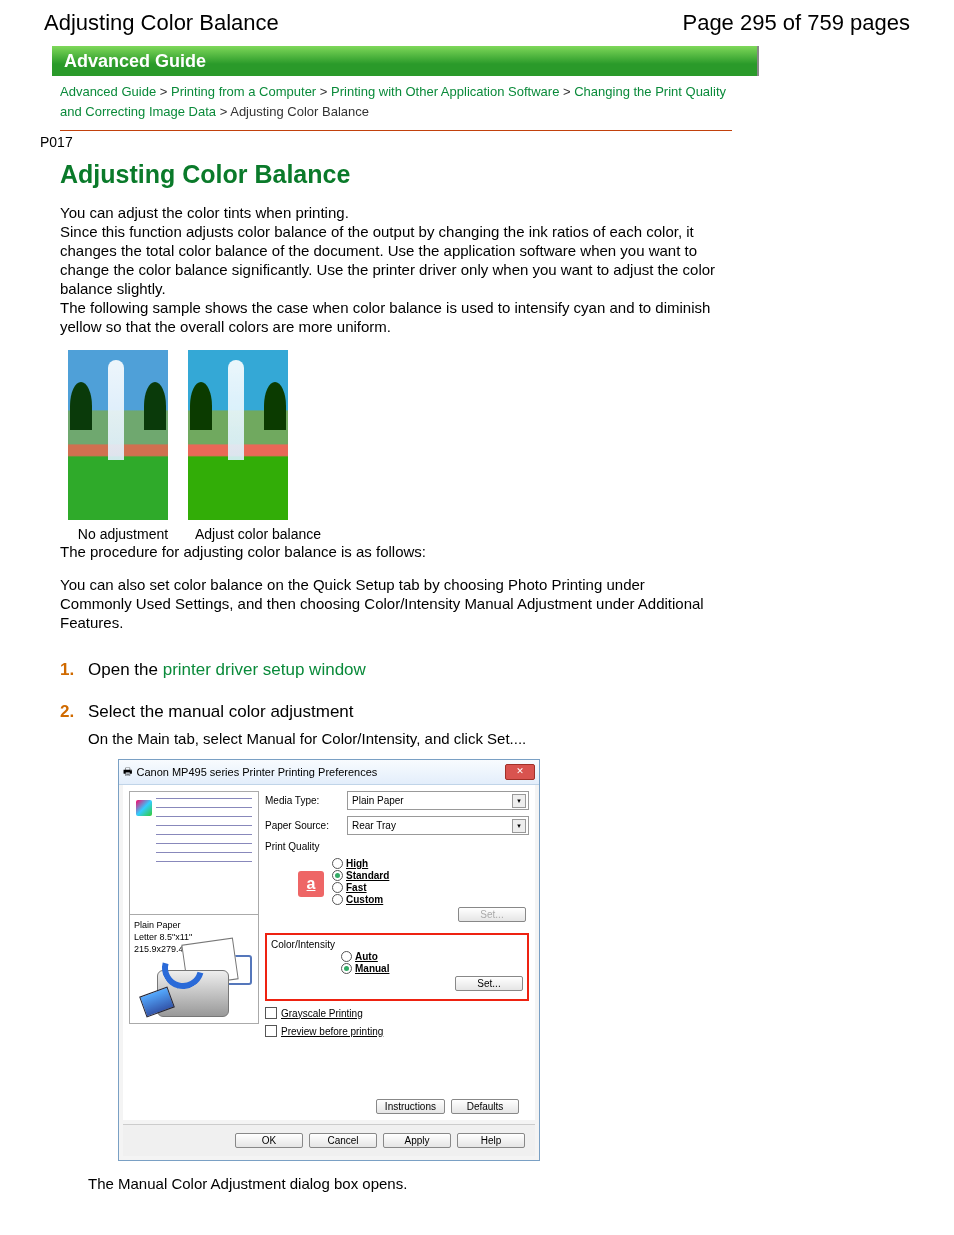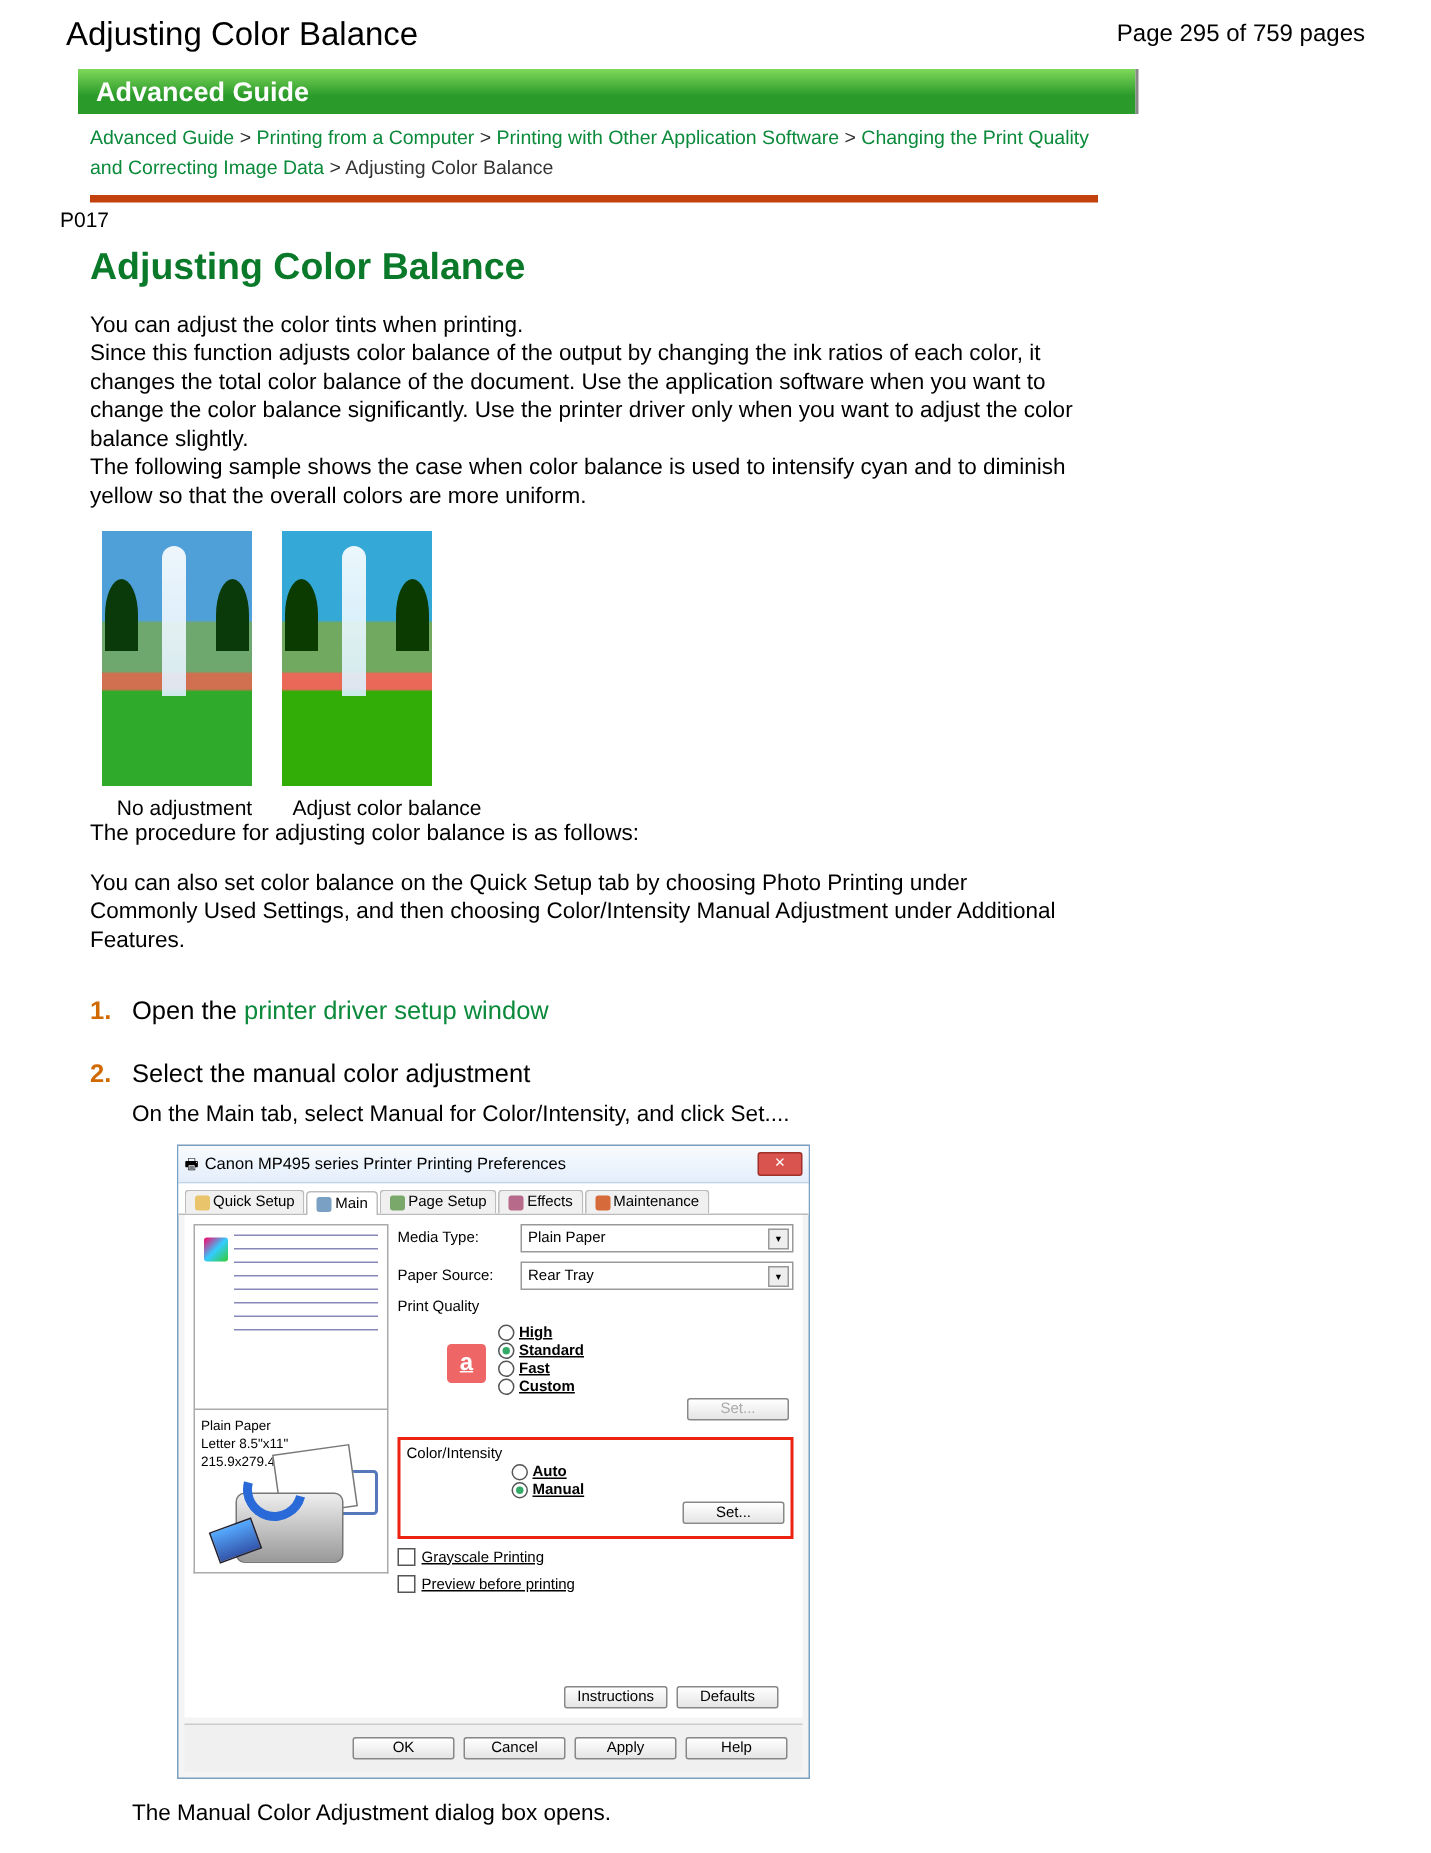--- a/index.html
+++ b/index.html
@@ -1,25 +1,25 @@
 <!DOCTYPE html>
 <html><head>
 <meta charset="utf-8">
 <style>
   body { margin:0; padding:0; background:#fff; font-family:Arial,Helvetica,sans-serif; color:#000; width:954px; }
   .header-row { display:flex; justify-content:space-between; align-items:center; padding:10px 44px 4px 44px; }
   .header-title { font-size:22px; }
-  .page-no { font-size:16px; }
+  .page-no { font-size:22px; }
   .banner {
     margin:6px 0 0 52px; width:693px; height:30px;
     background:linear-gradient(to bottom,#7fd85a,#2a9a2a 60%,#2a9a2a);
     color:#fff; font-weight:bold; font-size:18px; padding-left:12px;
     display:flex; align-items:center; border-right:2px solid #888;
   }
-  .breadcrumbs { margin:6px 4px 0 60px; width:672px; font-size:13px; line-height:20px; border-bottom:5px solid #c2410c; padding-bottom:8px;}
+  .breadcrumbs { margin:6px 4px 0 60px; width:672px; font-size:13px; line-height:20px; border-bottom:1px solid #c2410c; padding-bottom:8px;}
   .breadcrumbs a { color:#0a8a3a; text-decoration:none; }
   .bc-sep { color:#333; }
   .bc-current { color:#333; }
   .page-code { margin:3px 0 0 40px; font-size:14px; }
   .main-title { color:#0a7a2a; font-size:25px; font-weight:bold; margin:10px 0 14px 60px; }
   .body-text { margin:0 60px 14px 60px; font-size:15px; line-height:19px; max-width:660px; }
   .samples { display:flex; gap:10px; margin:12px 0 0 68px; }
   .sample-box { width:110px; text-align:center; }
   .sample-img {
     width:100px; height:170px;
@@ -153,42 +153,20 @@
   <li>
     <div class="step-head">Select the manual color adjustment</div>
     <div class="step-sub">On the Main tab, select Manual for Color/Intensity, and click Set....</div>
 
     <div class="dlg">
       <div class="dlg-titlebar">
         <span>🖶</span>
         <div class="dlg-title">Canon MP495 series Printer Printing Preferences</div>
         <div class="dlg-close">✕</div>
       </div>
-      <div class="dlg-tabs">
-        <div class="dlg-tab">
-            <span class="tab-ico ico-qs"></span>
-            <span>Quick Setup</span>
-          </div>
-        <div class="dlg-tab active">
-            <span class="tab-ico ico-main"></span>
-            <span>Main</span>
-          </div>
-        <div class="dlg-tab">
-            <span class="tab-ico ico-ps"></span>
-            <span>Page Setup</span>
-          </div>
-        <div class="dlg-tab">
-            <span class="tab-ico ico-fx"></span>
-            <span>Effects</span>
-          </div>
-        <div class="dlg-tab">
-            <span class="tab-ico ico-mt"></span>
-            <span>Maintenance</span>
-          </div>
-      </div>
       <div class="dlg-body">
         <div class="preview-col">
           <div class="preview-box">
             <div class="pv-thumb"></div>
             <div class="pv-lines">
                 <div class="pv-line"></div>
                 <div class="pv-line"></div>
                 <div class="pv-line"></div>
                 <div class="pv-line"></div>
                 <div class="pv-line"></div>

